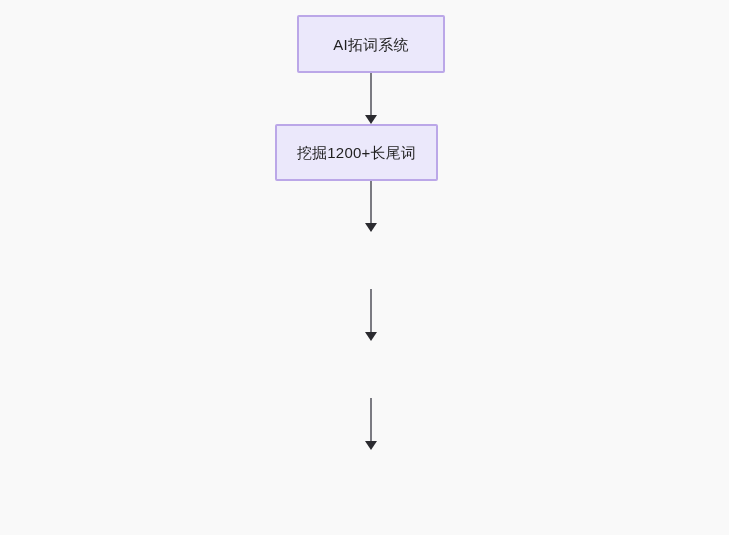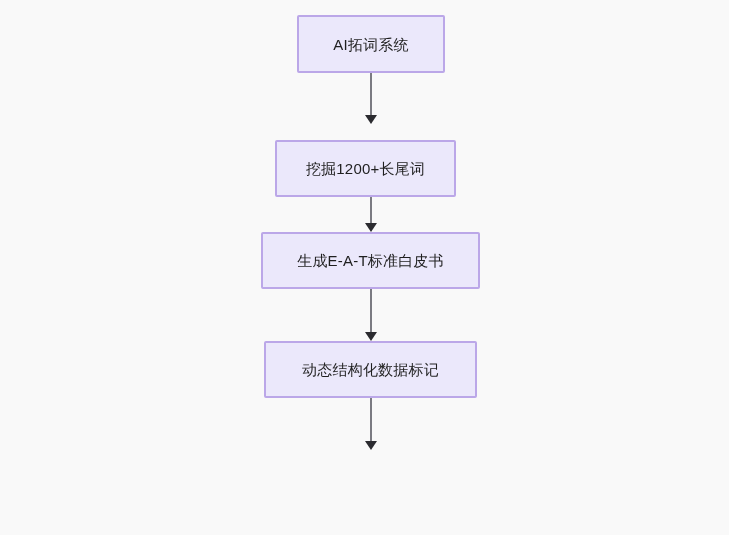--- a/index.html
+++ b/index.html
@@ -82,26 +82,20 @@
 
   <div class="edge" style="left:370px; top:398px; height:52px;">
     <div class="edge-line" style="height:46px;"></div>
     <div class="edge-head" style="top:43px;"></div>
   </div>
 
   <div class="node" style="left:297px; top:15px; width:148px; height:58px;">
     <span class="node-label">AI拓词系统</span>
   </div>
 
-  <div class="node" style="left:275px; top:124px; width:181px; height:57px;margin-top:16px;">
+  <div class="node" style="left:275px; top:124px; width:163px; height:57px;">
     <span class="node-label">挖掘1200+长尾词</span>
   </div>
 
-  <div class="node" style="left:261px; top:232px; width:219px; height:57px;">
-    <span class="node-label">生成E-A-T标准白皮书</span>
-  </div>
 
-  <div class="node" style="left:264px; top:341px; width:213px; height:57px;">
-    <span class="node-label">动态结构化数据标记</span>
-  </div>
 
 
 </div>
 
 </body></html>

